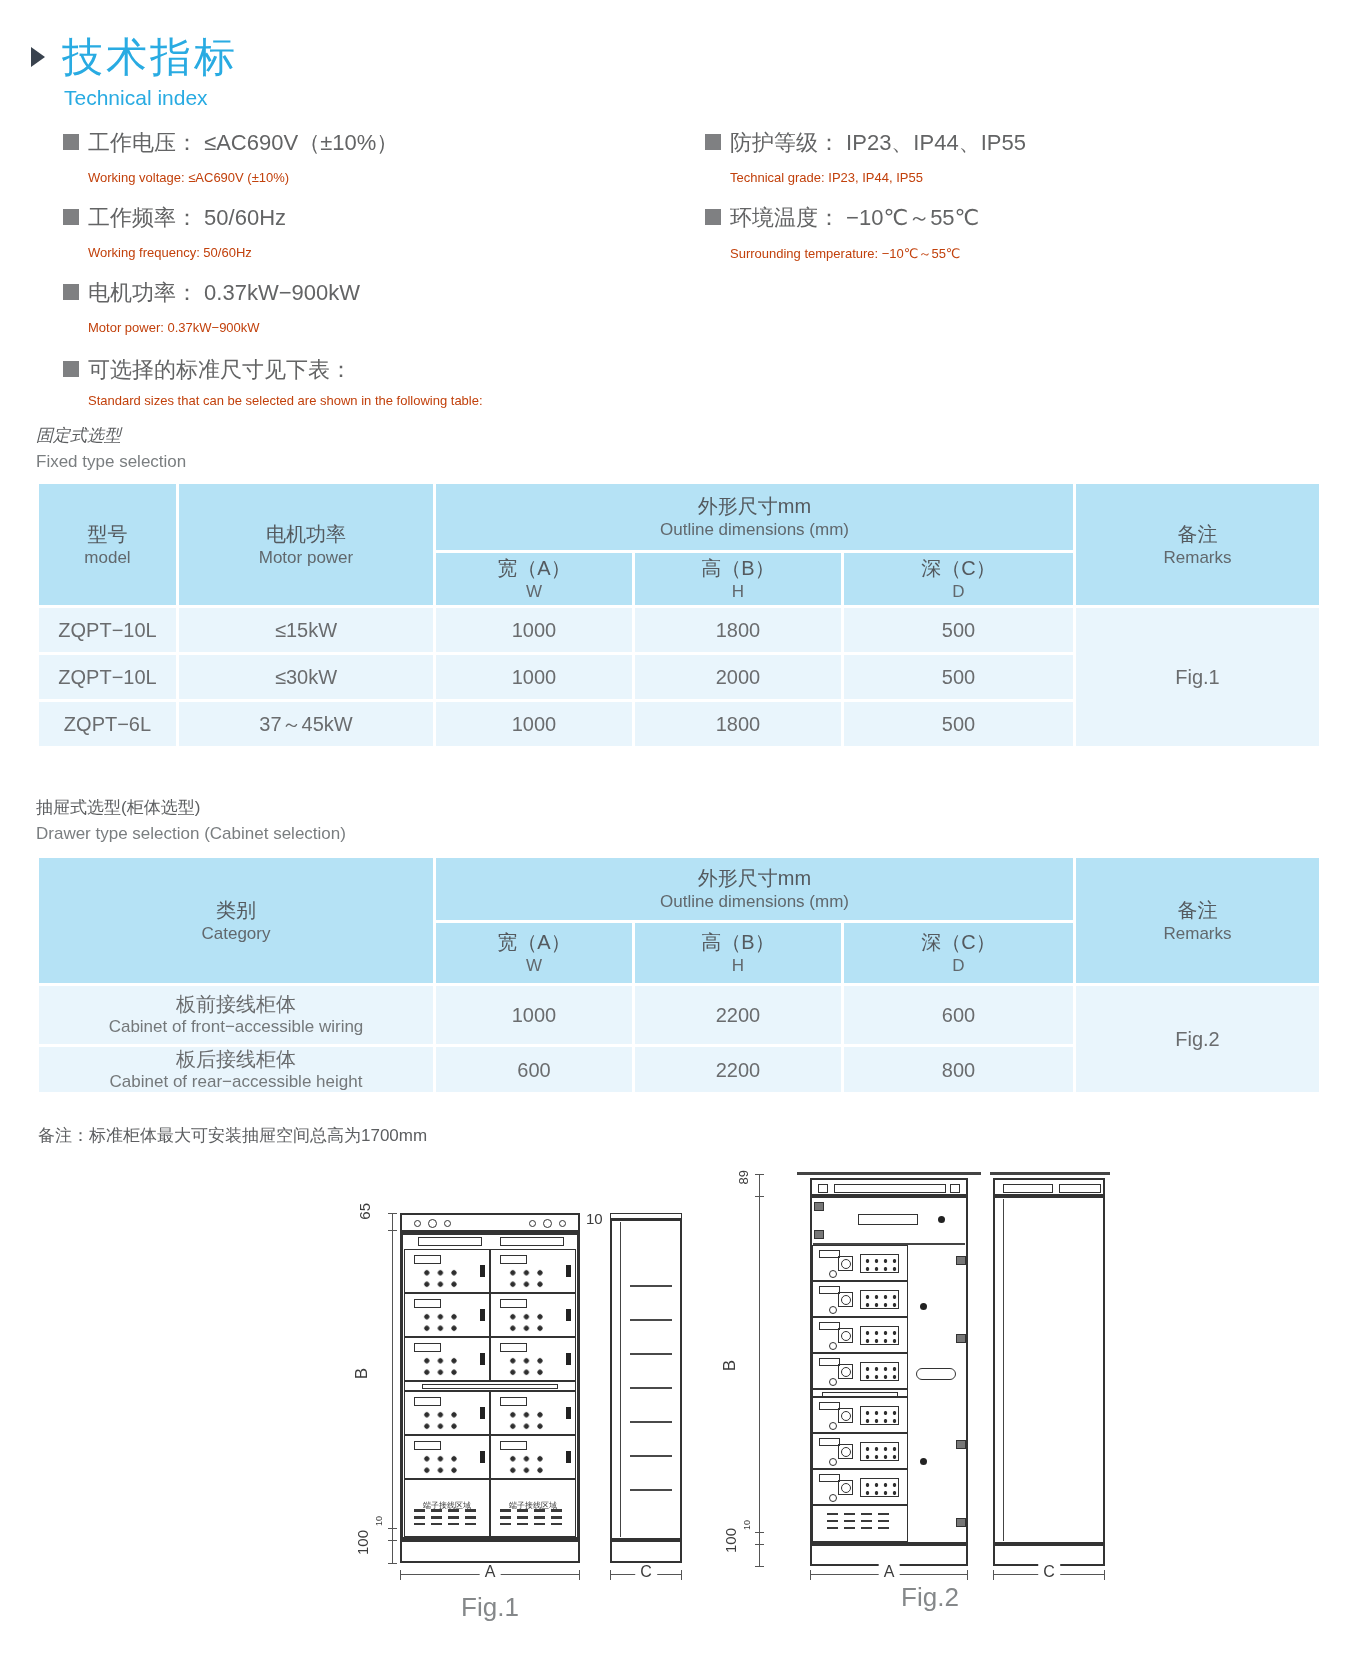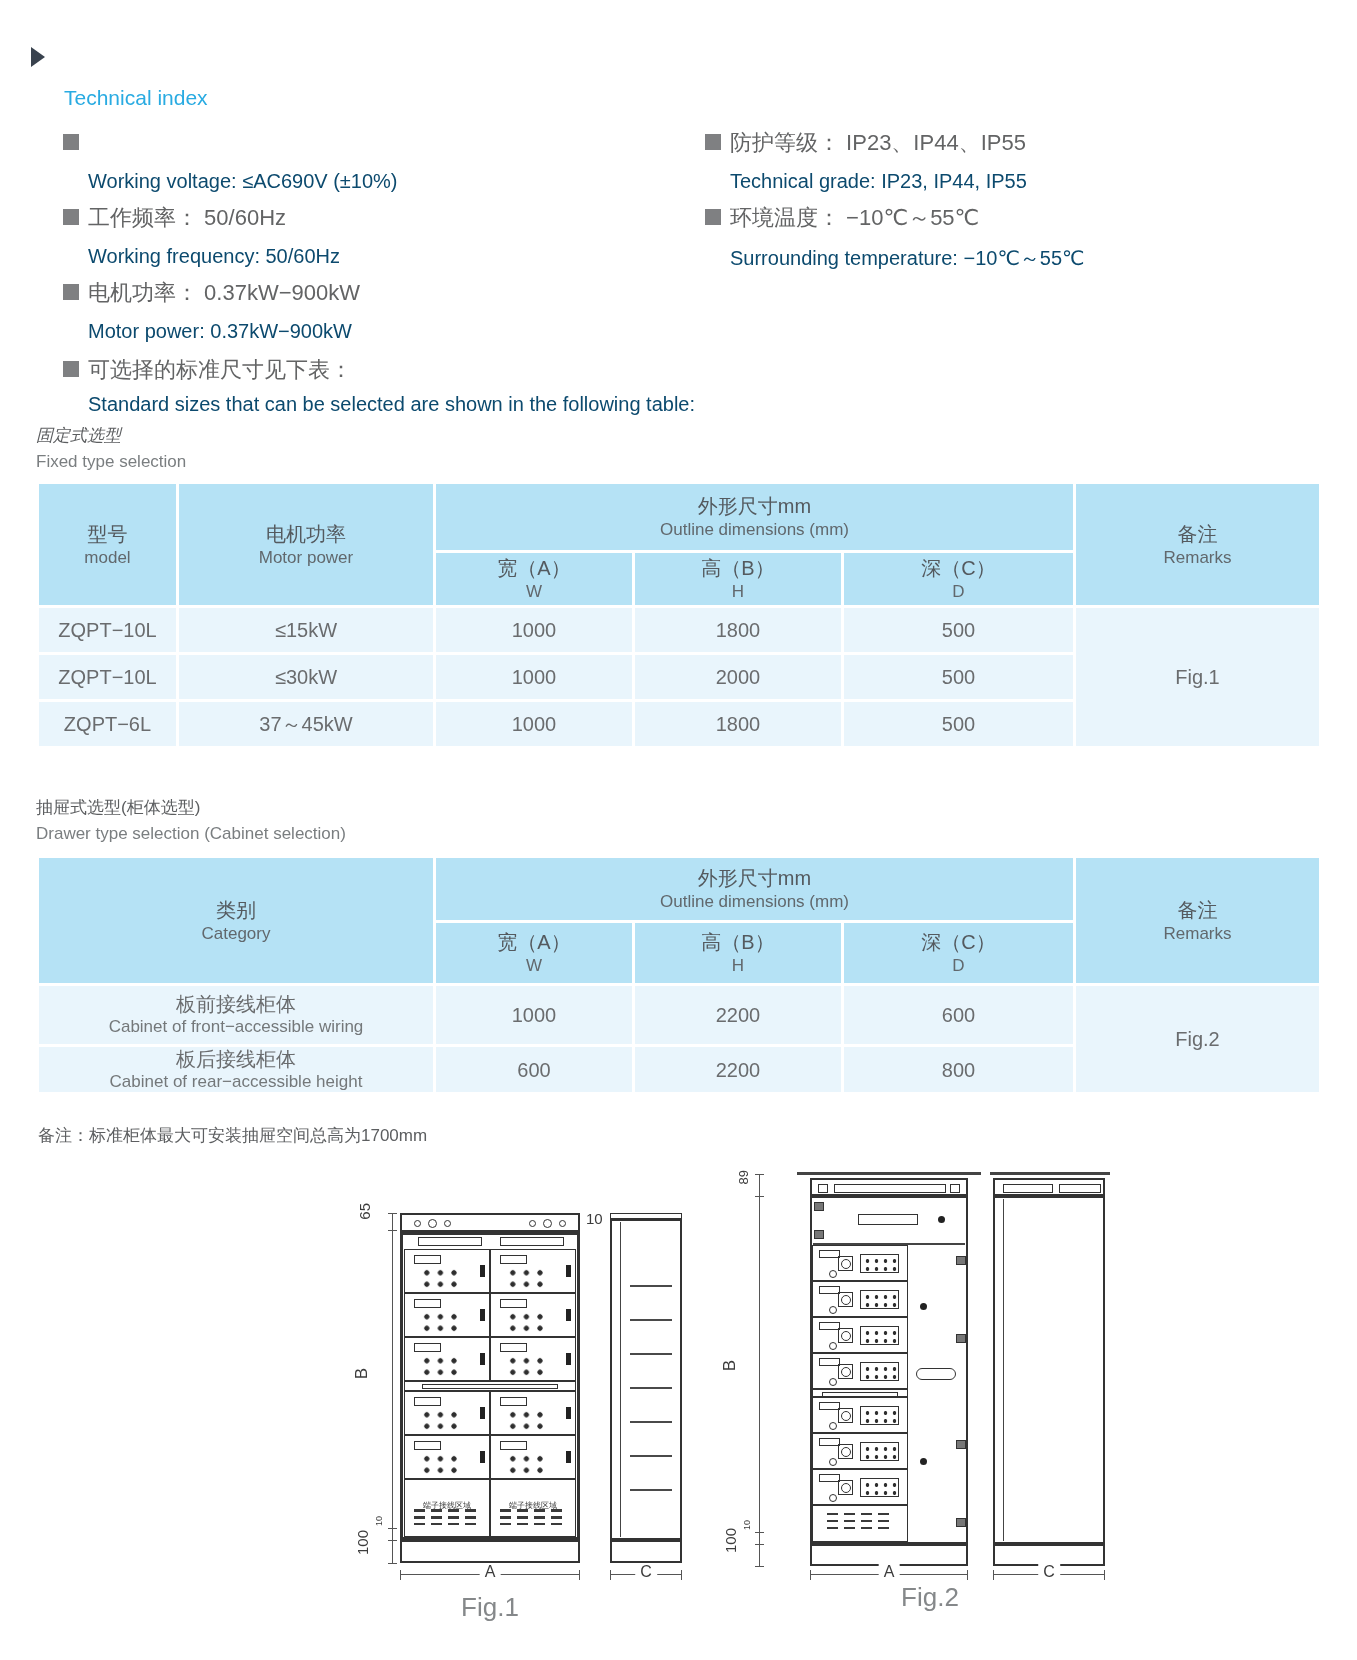--- a/index.html
+++ b/index.html
@@ -8,21 +8,21 @@
 
   
   .arrow{position:absolute;left:31px;top:47px;width:0;height:0;
          border-left:14px solid #39424e;border-top:10px solid transparent;border-bottom:10px solid transparent;}
   .h-cn{position:absolute;left:62px;top:30px;font-size:41px;color:#29abe2;letter-spacing:3px;}
   .h-en{position:absolute;left:64px;top:86px;font-size:21px;color:#29abe2;}
 
   
   .bullet{position:absolute;width:16px;height:16px;background:#7f8082;}
   .sp-cn{position:absolute;font-size:22px;color:#636465;white-space:nowrap;}
-  .sp-en{position:absolute;font-size:20px;color:#0c4a6e;white-space:nowrap;}
+  .sp-en{position:absolute;font-size:13px;color:#c2410c;white-space:nowrap;}
 
   
   .sec-cn{position:absolute;font-size:17px;color:#5c5e60;}
   .sec-en{position:absolute;font-size:17px;color:#7a7e80;}
 
   
   table.spec{position:absolute;border-collapse:separate;border-spacing:3px;table-layout:fixed;}
   table.spec td{text-align:center;vertical-align:middle;padding:0;}
   td.th{background:#b5e2f5;}
   td.td{background:#e9f5fc;}
@@ -77,23 +77,25 @@
   .dot{position:absolute;width:7px;height:7px;border-radius:50%;background:#222;}
   .pill{position:absolute;border:1.5px solid #333;border-radius:6px;background:#fff;}
   .cap{position:absolute;font-size:26px;color:#85888a;text-align:center;}
 </style>
 </head>
 <body>
 
 <div class="page">
 
   <span class="arrow"></span>
+  <div class="h-cn">技术指标</div>
   <div class="h-en">Technical index</div>
 
   <span class="bullet" style="left:63px;top:134px;"></span>
+  <div class="sp-cn" style="left:88px;top:128px;">工作电压： ≤AC690V（±10%）</div>
   <div class="sp-en" style="left:88px;top:170px;">Working voltage: ≤AC690V (±10%)</div>
 
   <span class="bullet" style="left:63px;top:209px;"></span>
   <div class="sp-cn" style="left:88px;top:203px;">工作频率： 50/60Hz</div>
   <div class="sp-en" style="left:88px;top:245px;">Working frequency: 50/60Hz</div>
 
   <span class="bullet" style="left:63px;top:284px;"></span>
   <div class="sp-cn" style="left:88px;top:278px;">电机功率： 0.37kW−900kW</div>
   <div class="sp-en" style="left:88px;top:320px;">Motor power: 0.37kW−900kW</div>
 

